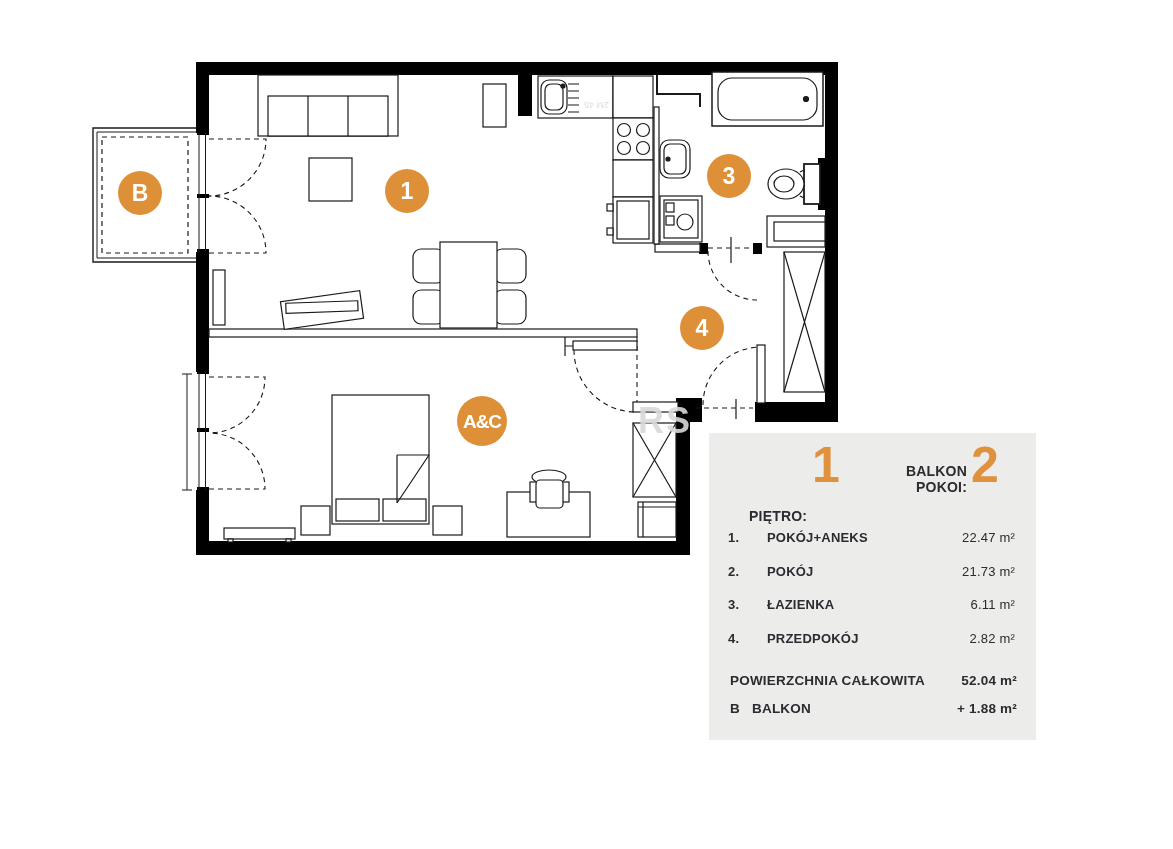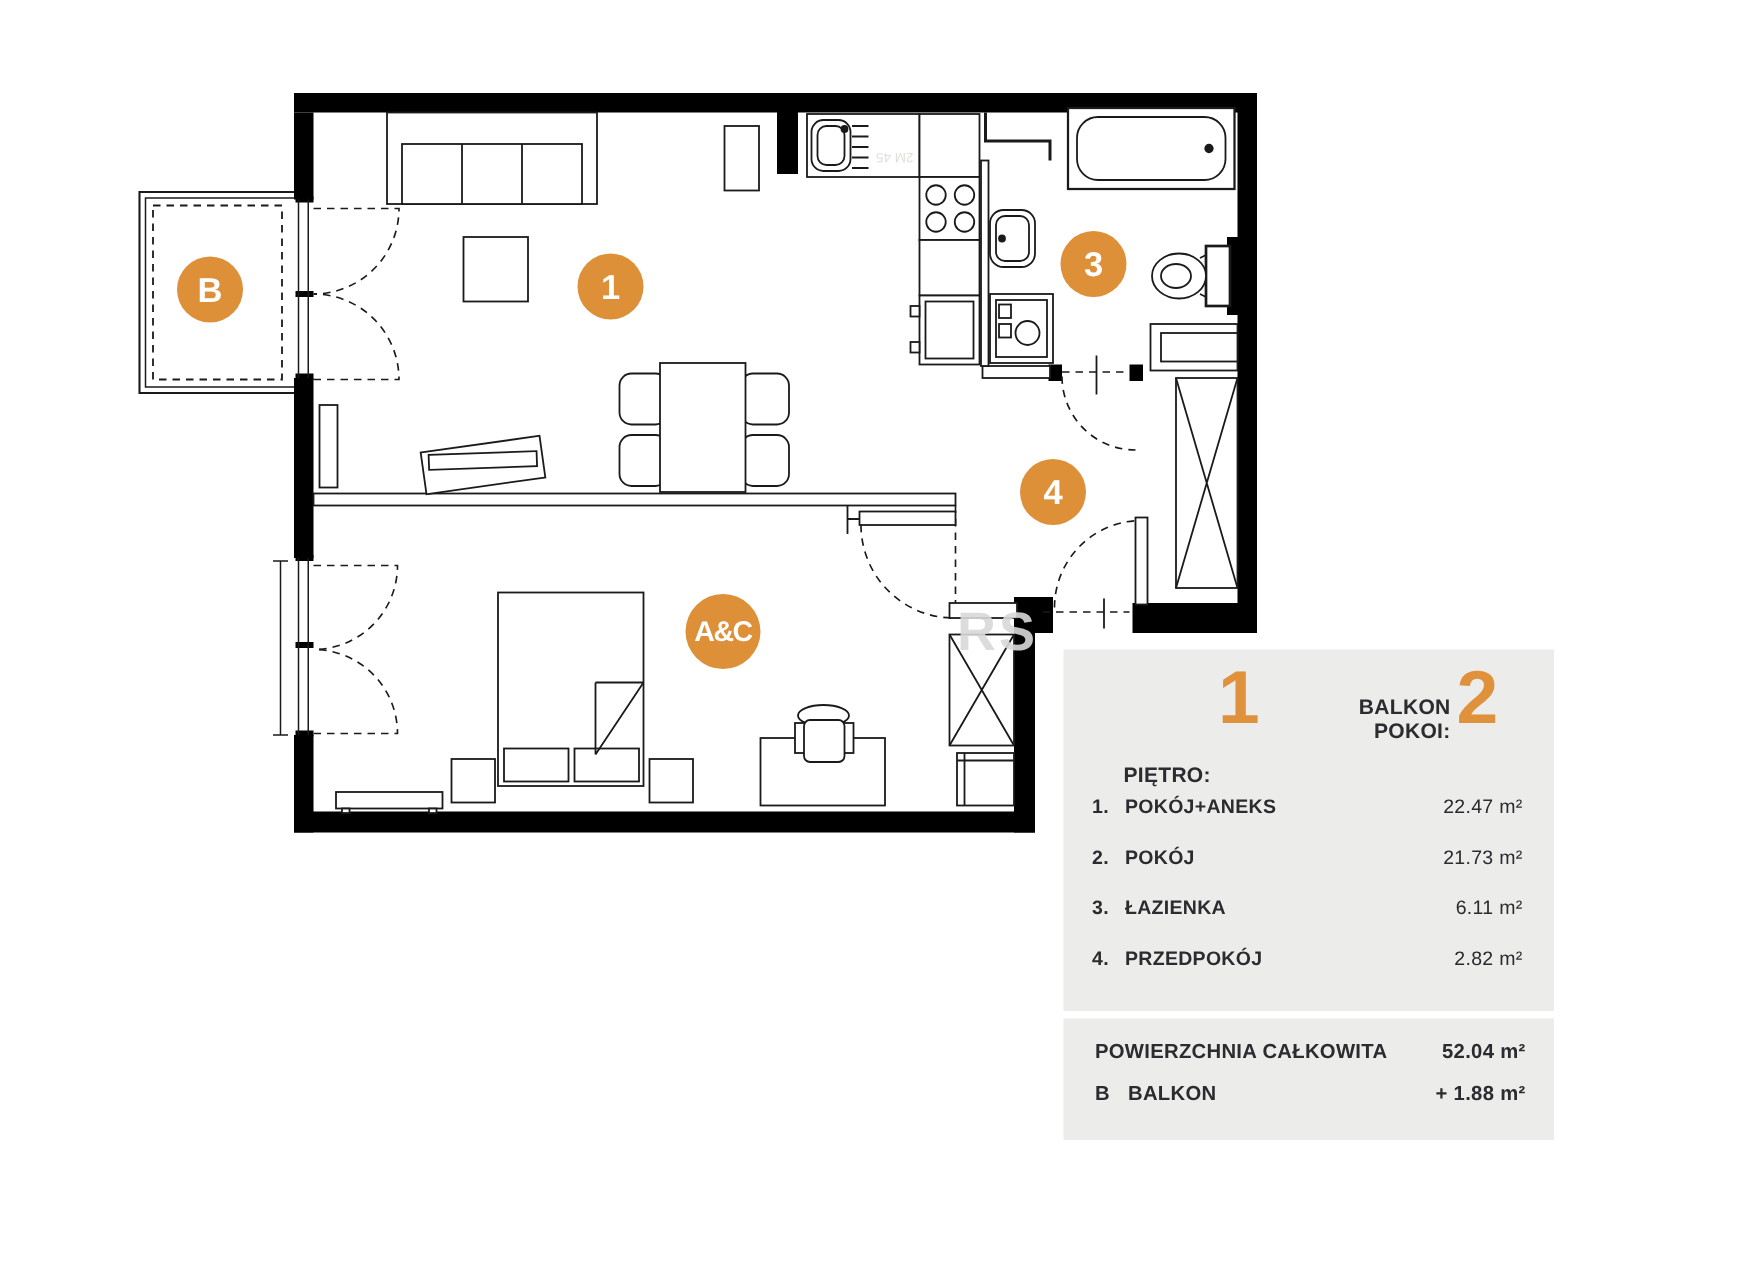--- a/index.html
+++ b/index.html
@@ -14,31 +14,31 @@
   .marker.logo{width:50px;height:50px;font-size:19px;letter-spacing:-1px;font-style:normal;}
 
   
   .wm-text{position:absolute;color:#D9D9D9;opacity:.9;font-weight:bold;font-size:36px;
            letter-spacing:2px;line-height:1;}
   .wm-dim{position:absolute;color:#c9c4bd;opacity:.55;font-size:9px;transform:rotate(180deg);}
 
   
   .panel{position:absolute;background:#ECECEB;}
   #panel-main{left:709px;top:433px;width:327px;height:241px;}
-  #panel-total{left:709px;top:679px;width:327px;height:81px;}
+  #panel-total{left:709px;top:659px;width:327px;height:81px;}
   .hdr-label{position:absolute;font-weight:800;font-size:14px;color:#2B2B30;letter-spacing:.2px;}
   .hdr-value{position:absolute;font-weight:800;font-size:50px;color:#E0913C;line-height:40px;}
   #floor-label{left:40px;top:30px;width:58px;text-align:center;margin-top:45px;}
   #floor-value{left:103px;top:12px;}
   #rooms-label{left:158px;top:30px;width:100px;text-align:right;}
   #rooms-value{left:262px;top:12px;}
   .room-row{position:absolute;left:19px;right:21px;display:flex;align-items:baseline;
             font-size:13px;font-weight:700;color:#2B2B30;letter-spacing:.2px;}
   .room-row .num{width:17px;}
-  .room-row .name{margin-left:5px;}
+  .room-row .name{margin-left:22px;}
   .room-row .sp{flex:1;}
   .room-row .val{font-weight:400;}
   #row-0{top:97px;} #row-1{top:131px;} #row-2{top:164px;} #row-3{top:198px;}
   .tot-row{position:absolute;left:21px;right:19px;display:flex;align-items:baseline;
            font-size:13.5px;font-weight:700;color:#2B2B30;letter-spacing:.2px;}
   #tot-0{top:14px;} #tot-1{top:42px;}
   .tot-row .bnum{width:15px;margin-right:7px;}
 </style>
 </head>
 <body>

